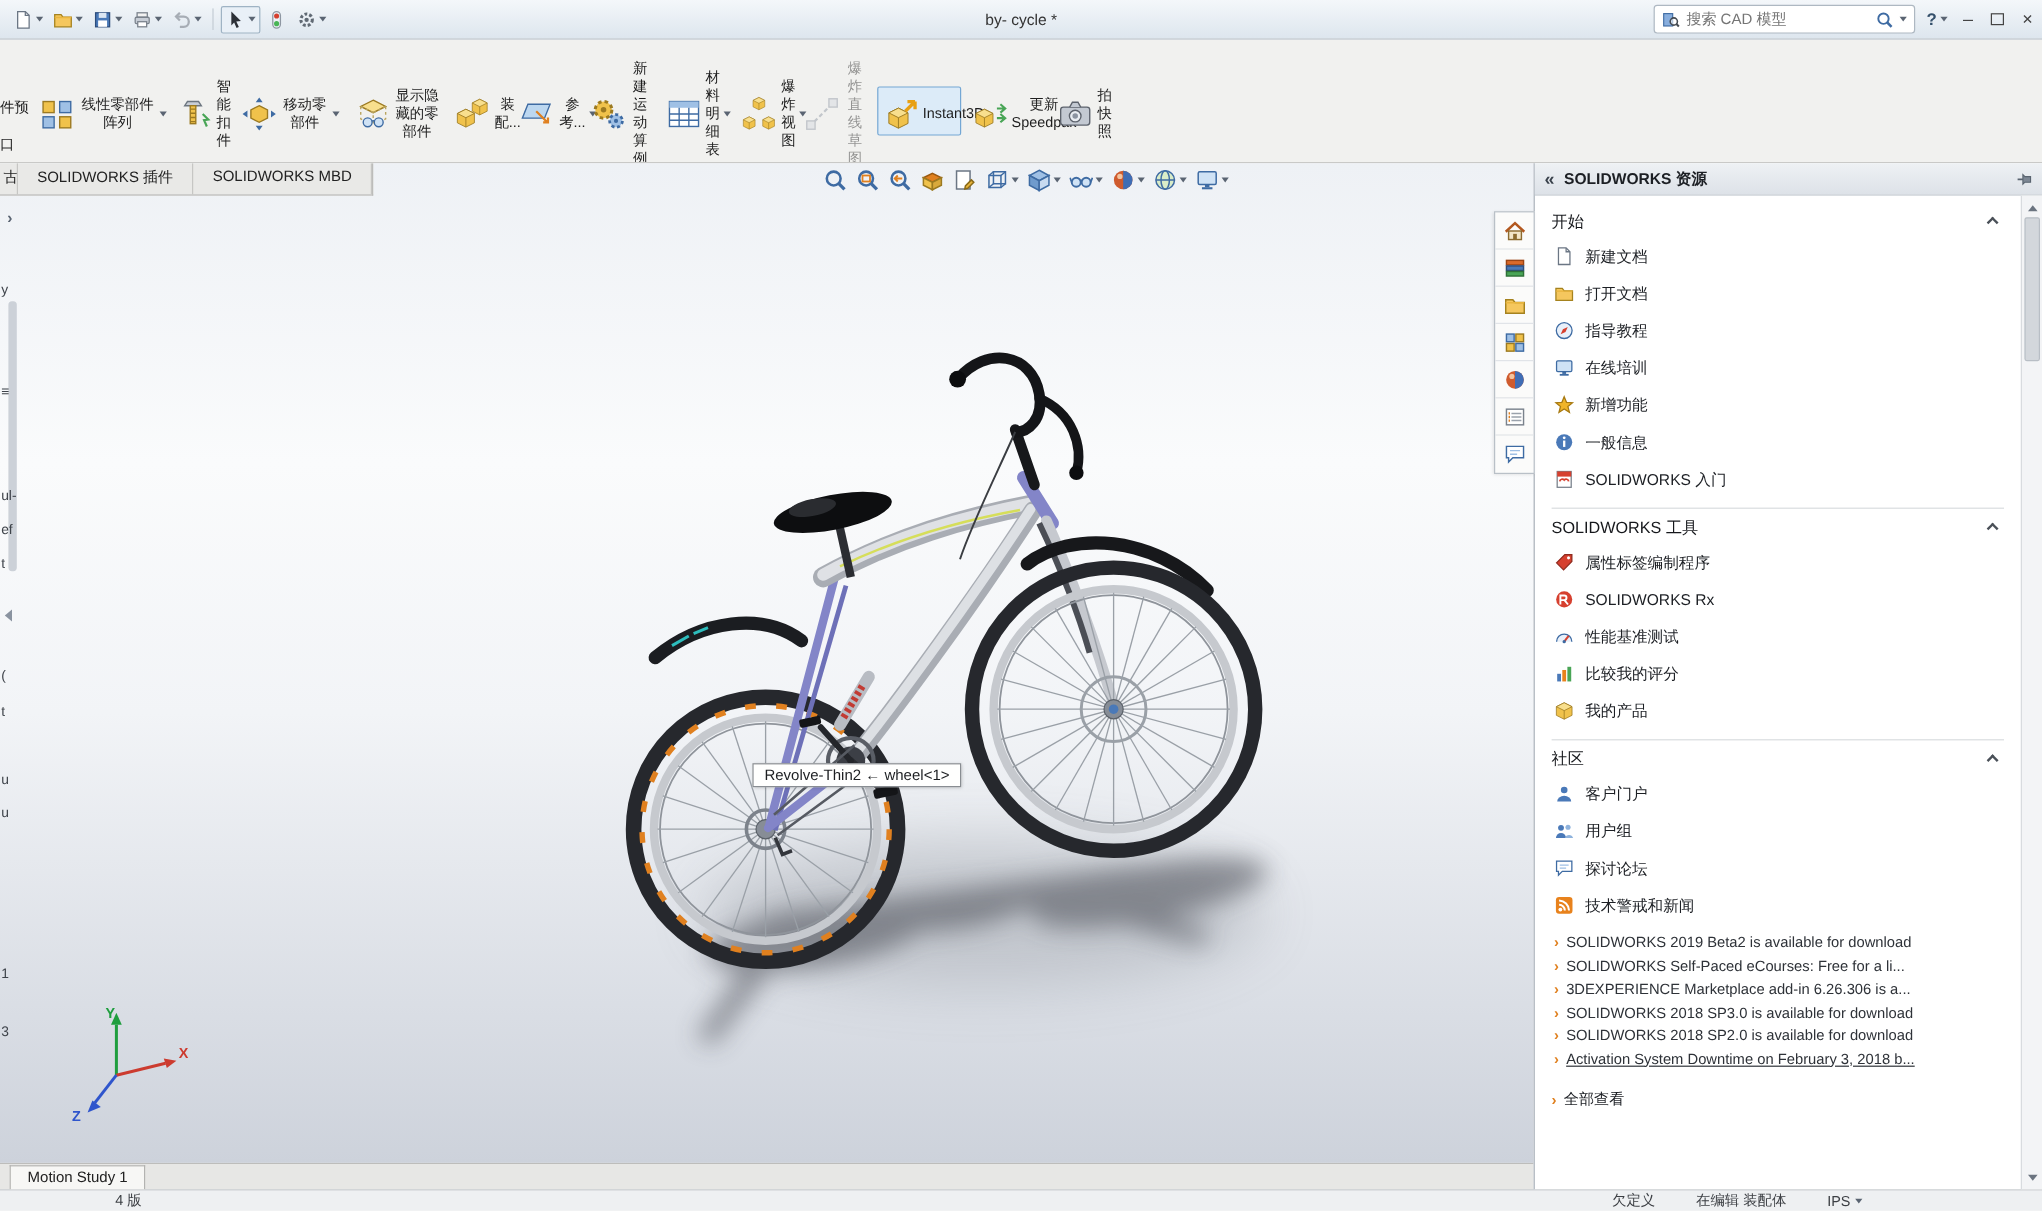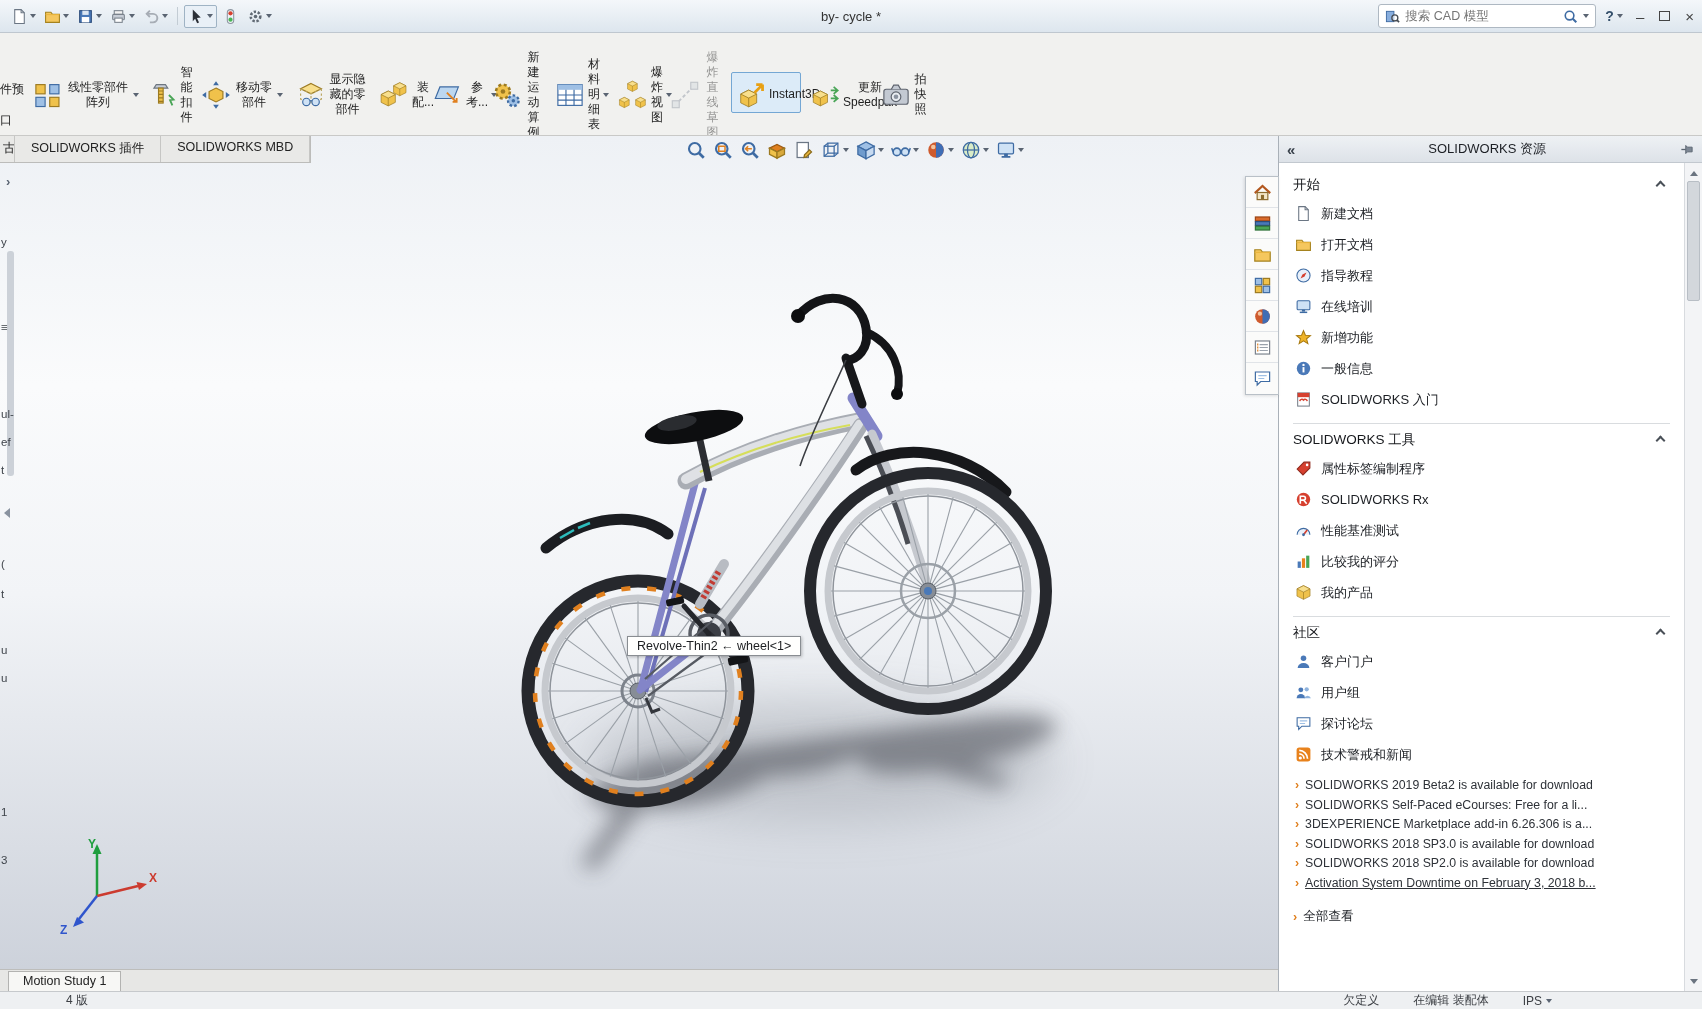--- a/index.html
+++ b/index.html
@@ -50,29 +50,29 @@
 .triad text{font-size:12px;font-weight:bold}
 .lfrag{position:absolute;left:1px;font-size:11.5px;color:#3e434a;z-index:4}
 .lscroll{position:absolute;left:7px;top:115px;width:7px;height:225px;background:#ccd1d8;border-radius:3px;z-index:3}
 .lexpand{position:absolute;left:6px;top:38px;z-index:4;color:#5a6472;font-size:13px;font-weight:bold}
 .lsplit{position:absolute;left:4px;top:372px;width:0;height:0;border-top:5px solid transparent;border-bottom:5px solid transparent;border-right:6px solid #8a93a0;z-index:4}
 
 
 .motionbar{height:22px;flex:0 0 22px;background:#e7e7e5;border-top:1px solid #bdbdbb;display:flex;align-items:flex-end;padding-left:8px}
 .mtab{background:#f7f7f5;border:1px solid #b3b3b1;border-bottom:none;padding:2px 14px 3px;font-size:12.5px;white-space:nowrap}
 .statusbar{height:18px;flex:0 0 18px;background:#eef0f2;border-top:1px solid #c6c9cc;display:flex;align-items:center;font-size:12px;color:#3c3f44;overflow:hidden}
-.st-left{margin-left:66px;white-space:nowrap}
+.st-left{margin-left:96px;white-space:nowrap}
 .st-right{margin-left:auto;margin-right:150px;display:flex;gap:34px;align-items:center;white-space:nowrap}
 .st-unit{display:flex;align-items:center;gap:4px}
 
 
 .taskpane{flex:1;display:flex;flex-direction:column;border-left:1px solid #a9b0b8;background:#fff;position:relative;min-width:0}
 .tp-header{height:27px;flex:0 0 27px;background:linear-gradient(#eef1f4,#dde2e8);border-bottom:1px solid #c2c8cf;display:flex;align-items:center;padding:0 8px;gap:8px}
 .tp-collapse{font-size:15px;color:#39414b;font-weight:bold}
-.tp-title{font-weight:normal;font-size:13px;flex:1;text-align:center;color:#1c1f24}
+.tp-title{font-weight:bold;font-size:13px;flex:1;text-align:left;color:#1c1f24}
 .tp-header svg{width:15px;height:15px}
 .tp-body{flex:1;display:flex;min-height:0}
 .tp-content{flex:1;padding:6px 8px 6px 14px;overflow:hidden;min-width:0}
 .tp-scroll{width:18px;flex:0 0 18px;background:#f3f4f6;border-left:1px solid #d8dbdf;position:relative}
 .sb-btn{position:absolute;left:0;right:0;height:16px;display:flex;align-items:center;justify-content:center}
 .sb-up{top:0}.sb-down{bottom:0}
 .tri-up{width:0;height:0;border:4px solid transparent;border-bottom:5px solid #6b7480}
 .tri-down{width:0;height:0;border:4px solid transparent;border-top:5px solid #6b7480}
 .sb-thumb{position:absolute;left:2px;right:2px;top:18px;height:120px;background:#d3d7dc;border:1px solid #b8bec5;border-radius:2px}
 .tp-tabs{position:absolute;left:-34px;top:40px;width:34px;background:#fbfbfa;border:1px solid #b9c0c7;display:flex;flex-direction:column;z-index:6;box-shadow:-1px 1px 3px rgba(0,0,0,.12)}

